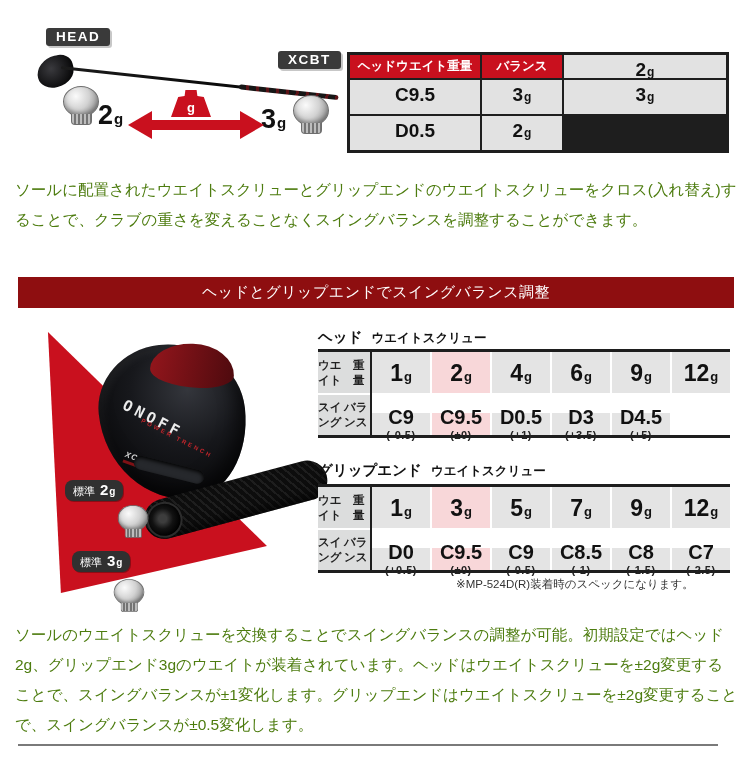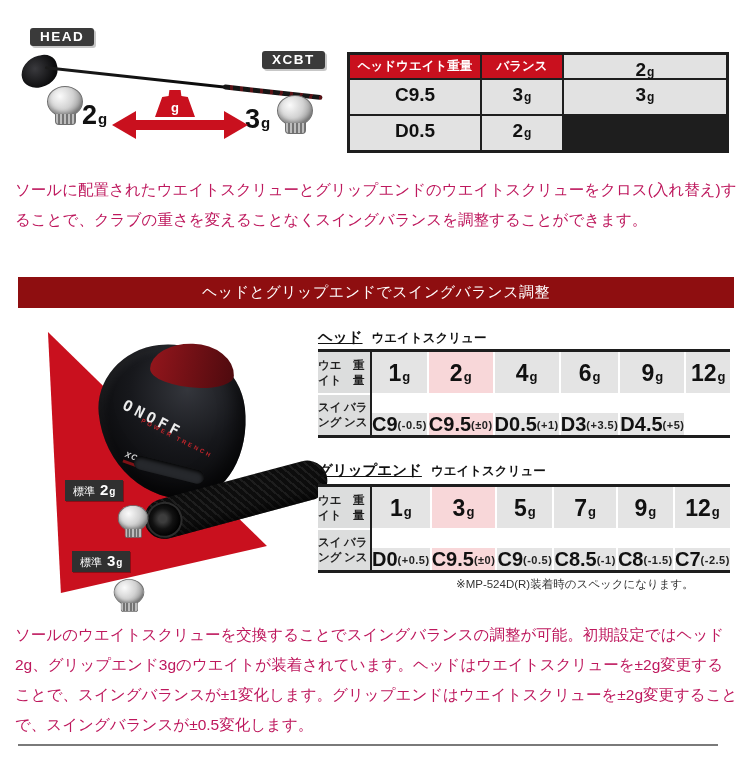--- a/index.html
+++ b/index.html
@@ -1,18 +1,18 @@
 <!DOCTYPE html>
 <html style="--red: #c9101e; --dark-red: #8e0e10; --pink: #f8d7d9; --cell-gray: #e4e4e4; --label-gray: #dcdddd; --border: #1e1e1e;"><head>
 <meta charset="utf-8">
 <style>
   html,body{margin:0;padding:0;background:#fff;}
   body{width:750px;height:760px;position:relative;overflow:hidden;
        font-family:"Liberation Sans","DejaVu Sans",sans-serif;color:#222;}
-  .abs{position:absolute;}
+  .abs{position:absolute;margin-left:16px;}
 
   
   .chip{position:absolute;background:#3a3a3a;color:#fff;font-weight:bold;font-size:13.5px;
         letter-spacing:1.5px;padding:1px 10px 2px;border-radius:3px;box-shadow:2px 2px 0 rgba(0,0,0,.22);}
   .head-chip{left:30px;top:28px;}
   .grip-chip{left:262px;top:51px;}
   .club-head-sm{position:absolute;left:21px;top:56px;width:37px;height:31px;
         background:radial-gradient(circle at 40% 38%,#3a3a3e,#0a0a0b 72%);
         border-radius:60% 40% 55% 45%;transform:rotate(-14deg);}
   .shaft{position:absolute;left:45px;top:66px;width:277px;height:3px;border-radius:2px;
@@ -49,21 +49,21 @@
         background:var(--border,#1e1e1e);border:3px solid var(--border,#1e1e1e);}
   .top-table .th{background:var(--red,#c9101e);color:#fff;font-size:12.5px;font-weight:bold;
         display:flex;align-items:center;justify-content:center;}
   .top-table .td{background:#e2e2e2;display:flex;align-items:baseline;justify-content:center;
         font-weight:bold;color:#111;padding-top:4px;}
   .top-table .td .n{font-size:19px;}
   .top-table .td .u{font-size:12px;margin-left:1px;}
   .top-table .bb{font-size:19px;}
 
   
-  .para{position:absolute;left:15px;width:723px;margin:0;font-size:15.5px;line-height:30px;color:#be185d;}
+  .para{position:absolute;left:15px;width:723px;margin:0;font-size:15.5px;line-height:30px;color:#4d7c0f;}
   #p1{top:175px;}
   #p2{top:620px;}
   .banner{position:absolute;left:18px;top:277px;width:716px;height:31px;background:var(--dark-red,#8e0e10);
         color:#fff;font-size:15px;display:flex;align-items:center;justify-content:center;letter-spacing:.5px;}
 
   
   .visual{position:absolute;left:15px;top:314px;width:308px;height:294px;}
   .red-poly{position:absolute;inset:0;background:var(--red,#c9101e);
         clip-path:polygon(10.7% 6.1%,81.8% 78.9%,14.9% 94.9%);}
   .big-head{position:absolute;left:85px;top:30px;width:146px;height:156px;
@@ -82,48 +82,48 @@
   .big-head .badge{position:absolute;left:20px;top:106px;color:#d6d6d6;font-size:8px;font-weight:bold;
         font-style:italic;letter-spacing:1px;transform:rotate(26deg);border-bottom:3px solid #7e1115;padding-bottom:1px;}
   .big-head .slot{position:absolute;left:28px;bottom:24px;width:72px;height:14px;background:#26282c;
         border-radius:7px;transform:rotate(20deg);box-shadow:inset 0 2px 4px #000;}
   .grip-img{position:absolute;left:130px;top:190px;width:188px;height:40px;border-radius:20px;
         background:repeating-linear-gradient(55deg,#0d0d0d 0 4px,#1e1e1e 4px 6px);
         transform:rotate(-15deg);transform-origin:left center;box-shadow:inset 0 -6px 8px rgba(0,0,0,.6);}
   .grip-img .butt{position:absolute;left:2px;top:3px;width:32px;height:32px;border-radius:50%;
         background:radial-gradient(circle at 45% 45%,#3d3d3d 0 16%,#121212 42%,#000 72%);
         border:2px solid #2c2c2c;}
-  .std-chip{position:absolute;background:#303030;color:#fff;border-radius:0;padding:1px 8px 2px;
+  .std-chip{position:absolute;background:#303030;color:#fff;border-radius:8px;padding:1px 8px 2px;
         display:flex;align-items:baseline;box-shadow:1px 1px 0 rgba(0,0,0,.3);}
   .std-chip .s{font-size:11px;margin-right:5px;}
   .std-chip .n{font-size:15px;font-weight:bold;}
   .std-chip .u{font-size:10px;font-weight:bold;margin-left:1px;}
   .chip-a{left:50px;top:166px;}
   .chip-b{left:57px;top:237px;}
   .screw-c{left:100px;top:188px;transform:scale(.85);}
   .screw-d{left:96px;top:262px;transform:scale(.85);}
 
   
   .tbl-title{position:absolute;left:318px;color:#111;white-space:nowrap;}
   .t1{top:328px;}
   .t2{top:461px;}
-  .tbl-title .tm{font-size:14.5px;font-weight:bold;margin-right:9px;text-decoration:underline;}
+  .tbl-title .tm{font-size:14.5px;font-weight:bold;margin-right:9px;}
   .tbl-title .ts{font-size:12.5px;font-weight:bold;}
   .spec-table{position:absolute;left:318px;width:412px;display:grid;
         grid-template-columns:52px repeat(6,1fr);grid-template-rows:41px 40px;gap:2px;background:#fff;
         border-top:3px solid var(--border,#1e1e1e);border-bottom:3px solid var(--border,#1e1e1e);}
   .st1{top:349px;}
   .st2{top:484px;}
   .spec-table .cell{background:var(--cell-gray,#e4e4e4);display:flex;align-items:center;justify-content:center;}
   .spec-table .lab{background:var(--label-gray,#dcdddd);font-size:11.5px;
         font-weight:bold;line-height:1.3;color:#222;}
   .spec-table .wt{align-items:baseline;padding-top:8px;}
   .spec-table .wt .n{font-size:23px;font-weight:bold;color:#111;}
   .spec-table .wt .u{font-size:13px;font-weight:bold;margin-left:1px;color:#111;}
-  .spec-table .bal{flex-direction:row;line-height:1;margin-top:18px;}
+  .spec-table .bal{flex-direction:column;line-height:1;margin-top:18px;}
   .spec-table .bal .b{font-size:20px;font-weight:bold;color:#111;}
   .spec-table .bal .d{font-size:11px;font-weight:bold;margin-top:3px;color:#222;letter-spacing:.5px;}
   .spec-table .hl{background:var(--pink,#f8d7d9);}
   .spec-table .vline{position:absolute;left:52px;top:0;bottom:0;width:2px;background:var(--border,#1e1e1e);}
   .footnote{position:absolute;left:456px;top:577px;font-size:11.5px;color:#333;white-space:nowrap;}
 
   .bottom-rule{position:absolute;left:18px;top:744px;width:700px;height:2px;background:#7a7a7a;}
 </style>
 </head>
 <body>

